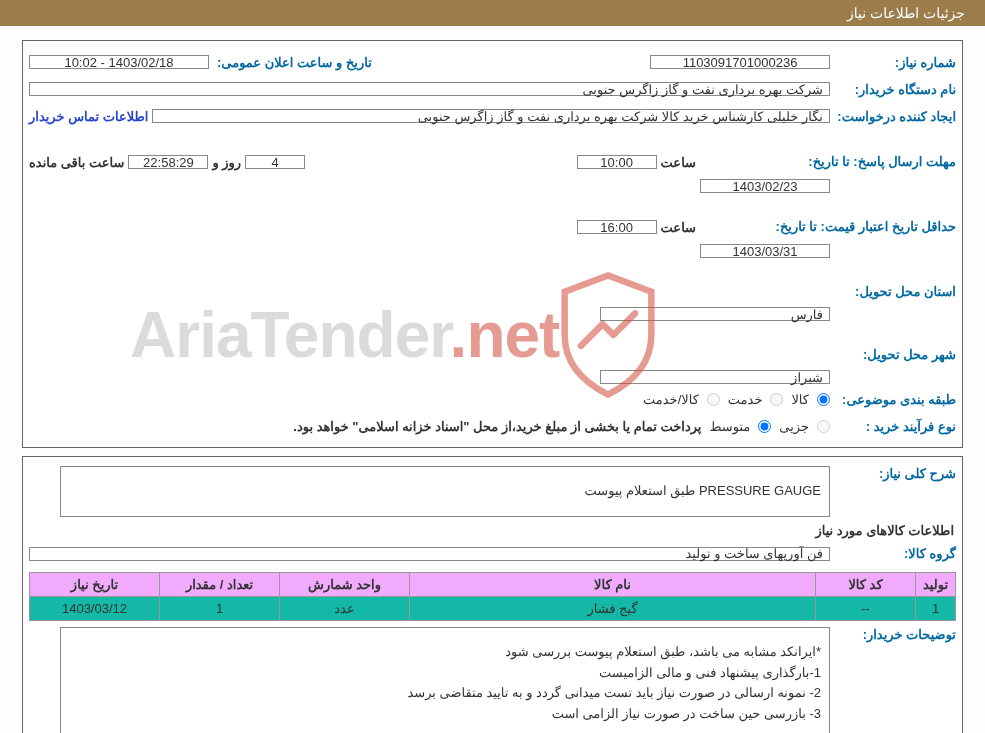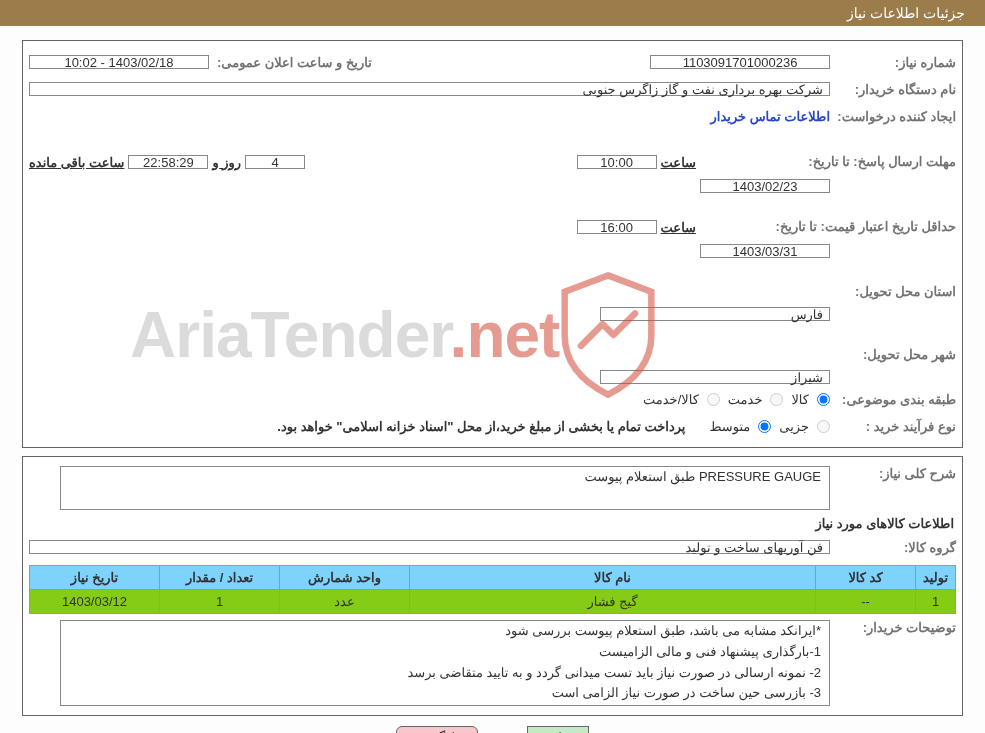--- a/index.html
+++ b/index.html
@@ -33,21 +33,21 @@
   background: #fff;
 }
 .row {
   display: flex;
   align-items: center;
   margin: 3px 0;
   min-height: 24px;
   gap: 4px;
 }
 .label {
-  color: #737373;
+  color: #0369a1;
   font-weight: bold;
   white-space: nowrap;
   padding-left: 4px;
 }
 .label-cell { width: 122px; }
 .field {
   border: 1px solid #888;
   background: #fff;
   padding: 2px 6px;
   height: 14px;
@@ -59,24 +59,24 @@
 .field.long { flex: 1; }
 .field.w230 { width: 230px; justify-content: flex-start; margin-top: 46px; }
 .field.w180 { width: 180px; }
 .field.w130 { width: 130px; margin-top: 48px; }
 .field.w80 { width: 80px; }
 .field.w60 { width: 60px; }
 .link { color: #2846c9; cursor: pointer; }
 .bold { font-weight: bold; }
 .radio-group { display: flex; align-items: center; gap: 8px; }
 .radio { width: 13px; height: 13px; }
-.payment-note { color: #333; margin-right: 20px; font-weight: bold; }
+.payment-note { color: #333; margin-right: 4px; font-weight: bold; }
 .textarea-box {
   border: 1px solid #888;
-  padding: 0 8px;
+  padding: 14px 8px;
   min-height: 44px;
   display: flex;
   align-items: flex-start;
   justify-content: flex-end;
   width: 770px;
   background: #fff;
 }
 .textarea-box.tall { min-height: 86px; align-items: flex-start; }
 .textarea-content { text-align: right; direction: rtl; white-space: pre-line; line-height: 1.6; width:100%; }
 .table {
@@ -84,45 +84,45 @@
   border-collapse: collapse;
   margin-top: 6px;
 }
 .table th, .table td {
   border: 1px solid #999;
   padding: 4px 6px;
   text-align: center;
   font-size: 13px;
 }
 .table th {
-  background: #7dd3fc;
+  background: #f0abfc;
   font-weight: bold;
 }
-.table td { background: #84cc16; margin-top: 12px; }
+.table td { background: #14b8a6; margin-top: 12px; }
 .table .col-row { width: 40px; }
 .table .col-code { width: 100px; }
 .table .col-unit { width: 130px; margin-top: 48px; }
 .table .col-qty { width: 120px; }
 .table .col-date { width: 130px; }
 .buttons-row {
   display: flex;
   justify-content: center;
   gap: 10px;
   margin-top: 10px;
 }
 .btn {
   border: 1px solid #666;
   padding: 3px 18px;
   font-family: inherit;
   font-size: 13px;
   cursor: pointer;
 }
 .btn-print { background: #c5e8c5; margin-left: 39px; }
 .btn-back { background: #f5c9c9; border-radius: 6px; }
-.sub-label { font-weight: bold; text-decoration: underline; }
+.sub-label { font-weight: bold; }
 .section-title { font-weight: bold; margin: 6px 2px 4px 2px; }
 .flex1 { flex: 1; }
 .watermark {
   position: absolute;
   top: 270px;
   left: 130px;
   z-index: 10;
   pointer-events: none;
   opacity: 0.55;
   display: flex;
@@ -162,20 +162,21 @@
       <span class="field w180">1403/02/18 - 10:02</span>
     </div>
 
     <div class="row">
       <span class="label label-cell">نام دستگاه خریدار:</span>
       <span class="field long" style="justify-content:flex-start;">شرکت بهره برداری نفت و گاز زاگرس جنوبی</span>
     </div>
 
     <div class="row">
       <span class="label label-cell">ایجاد کننده درخواست:</span>
+      <span class="field long" style="justify-content:flex-start;">نگار خلیلی کارشناس خرید کالا شرکت بهره برداری نفت و گاز زاگرس جنوبی</span>
       <span class="link bold">اطلاعات تماس خریدار</span>
     </div>
 
     <div class="row">
       <span class="label label-cell" style="line-height:1.3;">
         <span>مهلت ارسال پاسخ:</span>
         <span>تا تاریخ:</span>
       </span>
       <span class="field w130">1403/02/23</span>
       <span class="sub-label">ساعت</span>

